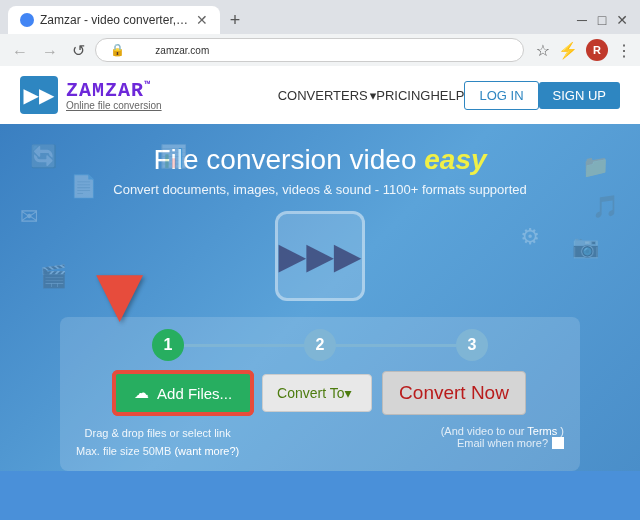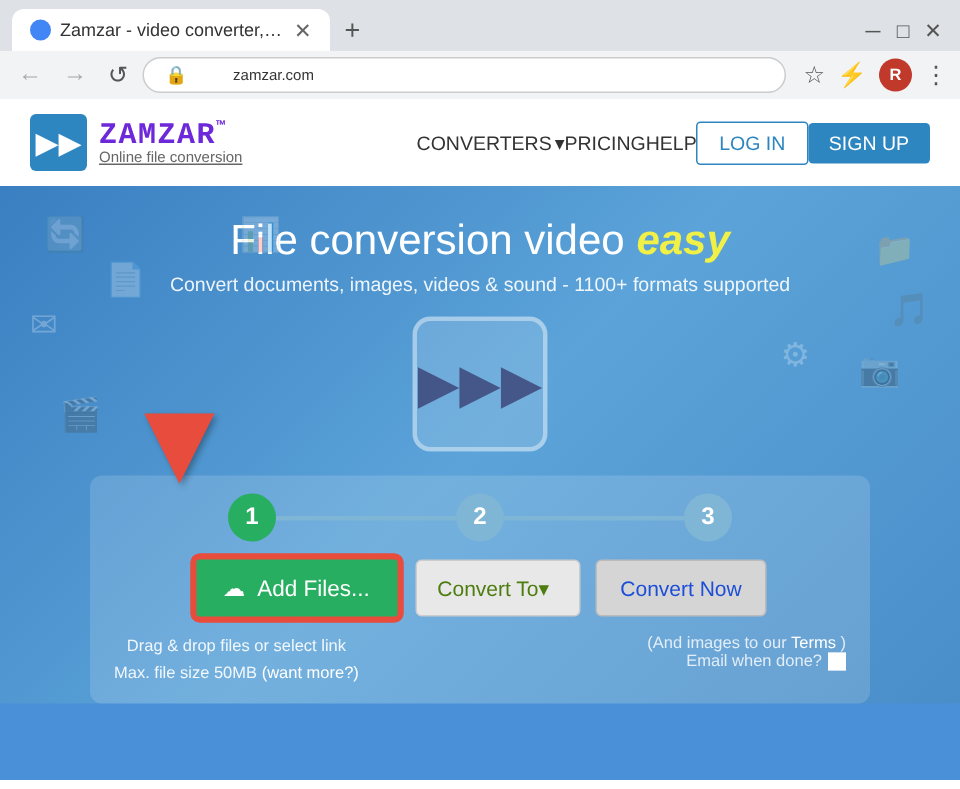--- a/index.html
+++ b/index.html
@@ -331,22 +331,22 @@
       min-width: 110px;
       display: flex;
       align-items: center;
       justify-content: flex-start;
     }
     .convert-now-btn {
       background: #d5d5d5;
       border: 1px solid #bbb;
       border-radius: 4px;
       padding: 10px 16px;
-      font-size: 14px;
-      color: #1d4ed8;
+      font-size: 19px;
+      color: #b91c1c;
       cursor: pointer;
       text-align: right;
     }
     .drop-text {
       font-size: 11px;
       color: rgba(255,255,255,0.9);
       margin-top: 6px;
     }
     .drop-text a { color: #fff; }
     .terms-row {
@@ -485,25 +485,25 @@
             <span>Drag &amp; drop files or select link</span>
             <a></a>
           </div>
           <div class="drop-text">
             <span>Max. file size 50MB</span>
             <a>(want more?)</a>
           </div>
         </div>
         <div>
           <div class="terms-row">
-            <span>(And images to our</span>
+            <span>(And video to our</span>
             <a>Terms</a>
             <span>)</span>
           </div>
           <div class="email-row">
-            <span>Email when done?</span>
+            <span>Email when more?</span>
             <div class="checkbox-small"></div>
           </div>
         </div>
       </div>
     </div>
   </div>
 </div>
 
 </body></html>

